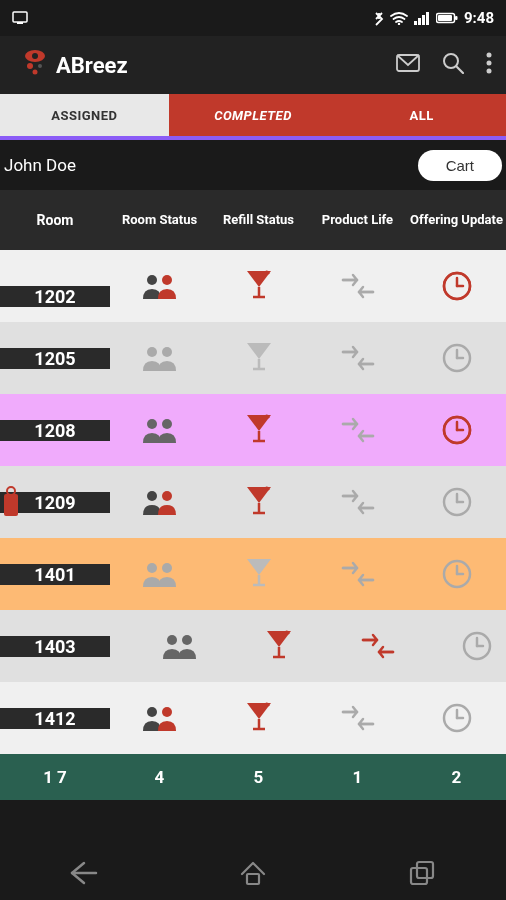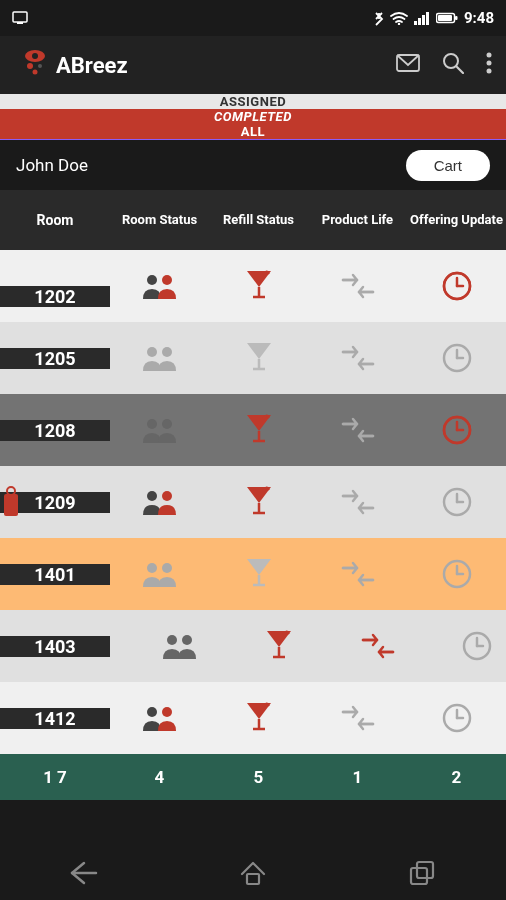--- a/index.html
+++ b/index.html
@@ -57,21 +57,20 @@
       color: #cccccc;
       font-size: 20px;
       cursor: pointer;
     }
 
     
     .tab-bar {
       display: flex;
       height: 46px;
       border-bottom: 4px solid #8b5cf6;
-      flex-direction: column;
     }
     .tab {
       flex: 1;
       display: flex;
       align-items: center;
       justify-content: center;
       font-size: 13px;
       font-weight: bold;
       cursor: pointer;
       letter-spacing: 0.5px;
@@ -89,21 +88,21 @@
       background: #c0392b;
       color: white;
     }
 
     
     .user-bar {
       background: #1a1a1a;
       height: 50px;
       display: flex;
       align-items: center;
-      padding: 0 16px;
+      padding: 0 4px;
       justify-content: space-between;
     }
     .user-name {
       color: white;
       font-size: 17px;
     }
     .cart-btn {
       background: white;
       border: none;
       border-radius: 20px;
@@ -416,21 +415,21 @@
       <div class="icon-container">
           <svg width="32" height="32" viewBox="0 0 32 32" fill="none">
     <circle cx="16" cy="16" r="13" stroke="#aaaaaa" stroke-width="2.5" fill="none"></circle>
 
     <line x1="16" y1="8" x2="16" y2="16" stroke="#aaaaaa" stroke-width="2.5" stroke-linecap="round"></line>
     <line x1="16" y1="16" x2="22" y2="16" stroke="#aaaaaa" stroke-width="2.5" stroke-linecap="round"></line>
   </svg>
         </div>
     </div>
   </div>
-    <div class="table-row" style="background: #737373;">
+    <div class="table-row" style="background: #f0abfc;">
     <div class="td td-room" style="position:relative;">
 
       <span style="font-size:18px;font-weight:bold;color:white;">1208</span>
     </div>
     <div class="td">
       <div class="icon-container">
           <svg width="38" height="30" viewBox="0 0 38 30" fill="none">
     <circle cx="11" cy="9" r="5" fill="#666"></circle>
     <path d="M2 28 Q2 18 11 18 Q20 18 20 28" fill="#666"></path>
     <circle cx="26" cy="9" r="5" fill="#666"></circle>

